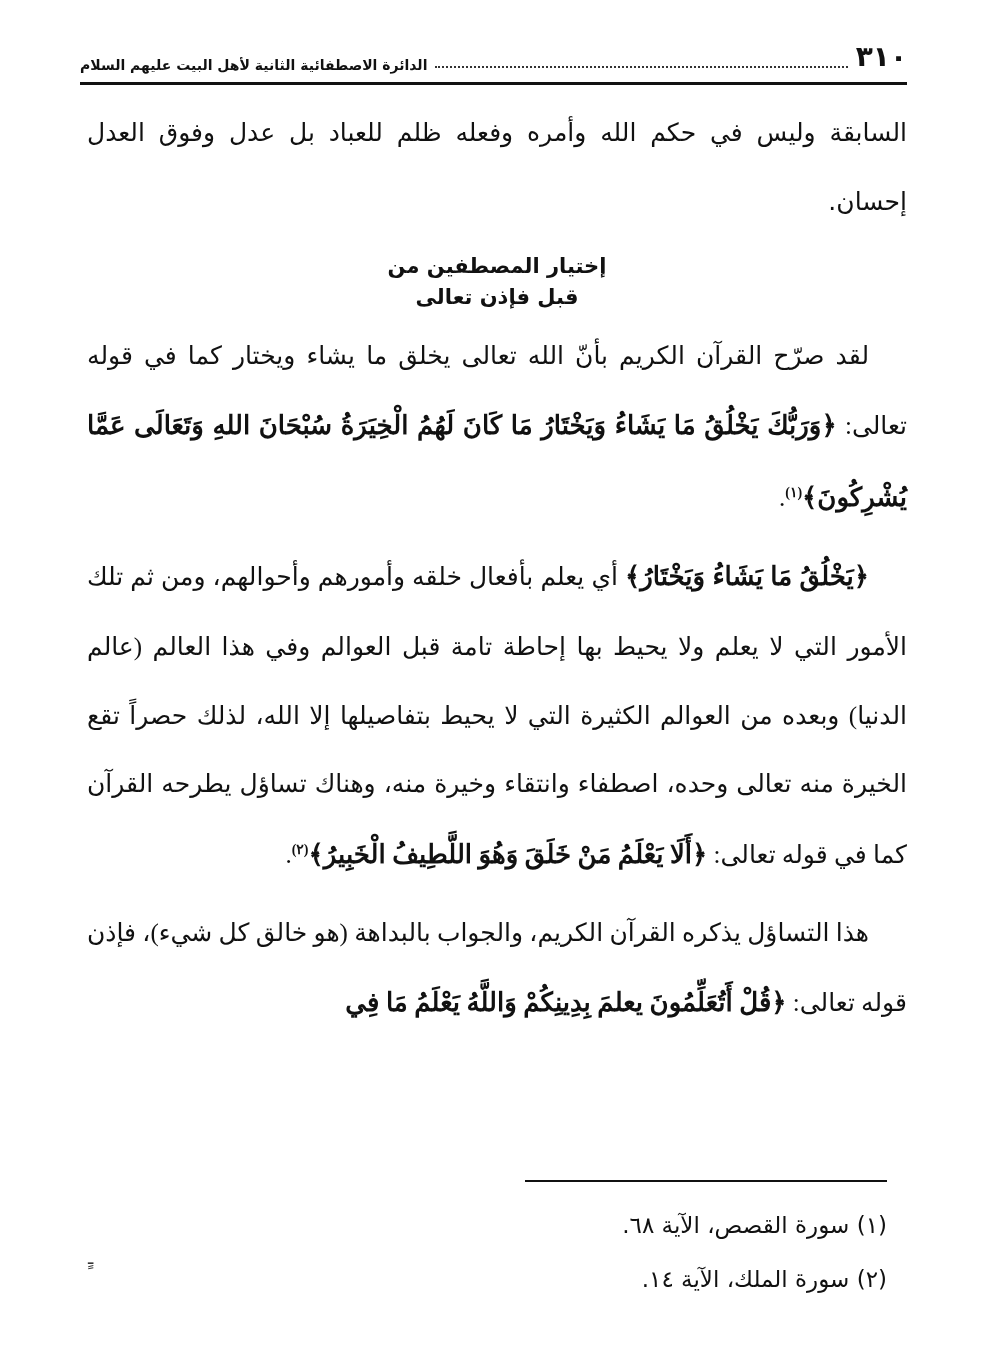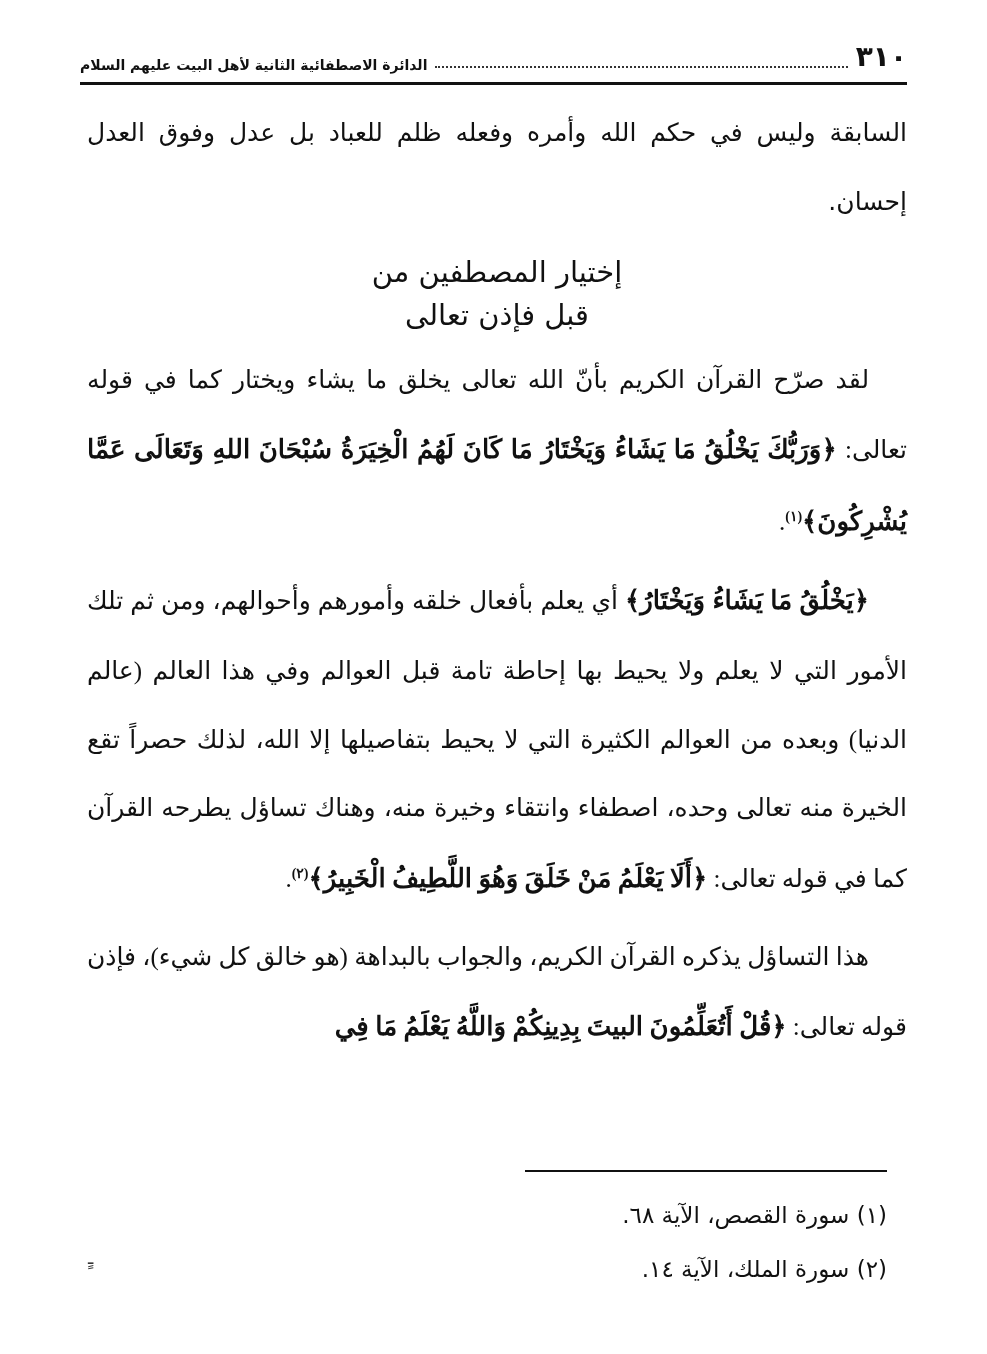--- a/index.html
+++ b/index.html
@@ -57,40 +57,40 @@
   }
   .body-text p {
     margin: 0 0 8px 0;
   }
   p.indent {
     text-indent: 38px;
     font-family: Liberation Serif, serif;
   }
   .section-heading {
     text-align: center;
-    font-weight: 400;
-    font-size: 29px;
+    font-weight: 700;
+    font-size: 21px;
     line-height: 1.5;
     margin: 14px 0 8px 0;
   }
   .verse {
     font-weight: 700;
     font-size: 26px;
   }
   .fn-marker {
     font-size: 14px;
     vertical-align: super;
     font-weight: 700;
   }
   
   .page-footer {
     position: absolute;
     right: 80px;
     left: 80px;
-    bottom: 58px;
+    bottom: 48px;
   }
   .footnote-separator {
     width: 362px;
     height: 2px;
     background: #111;
     margin: 0 20px 16px 0;
   }
   .footnote {
     font-size: 23px;
     line-height: 2.35;
@@ -124,21 +124,21 @@
 
     <h2 class="section-heading">
       <span>إختيار المصطفين من</span><br>
       <span>قبل فإذن تعالى</span>
     </h2>
 
     <p class="indent"><span>لقد صرّح القرآن الكريم بأنّ الله تعالى يخلق ما يشاء ويختار كما في قوله تعالى: </span><span class="verse">﴿وَرَبُّكَ يَخْلُقُ مَا يَشَاءُ وَيَخْتَارُ مَا كَانَ لَهُمُ الْخِيَرَةُ سُبْحَانَ اللهِ وَتَعَالَى عَمَّا يُشْرِكُونَ﴾</span><span class="fn-marker">(١)</span><span>.</span></p>
 
     <p class="indent"><span class="verse">﴿يَخْلُقُ مَا يَشَاءُ وَيَخْتَارُ﴾</span><span> أي يعلم بأفعال خلقه وأمورهم وأحوالهم، ومن ثم تلك الأمور التي لا يعلم ولا يحيط بها إحاطة تامة قبل العوالم وفي هذا العالم (عالم الدنيا) وبعده من العوالم الكثيرة التي لا يحيط بتفاصيلها إلا الله، لذلك حصراً تقع الخيرة منه تعالى وحده، اصطفاء وانتقاء وخيرة منه، وهناك تساؤل يطرحه القرآن كما في قوله تعالى: </span><span class="verse">﴿أَلَا يَعْلَمُ مَنْ خَلَقَ وَهُوَ اللَّطِيفُ الْخَبِيرُ﴾</span><span class="fn-marker">(٢)</span><span>.</span></p>
 
-    <p class="indent"><span>هذا التساؤل يذكره القرآن الكريم، والجواب بالبداهة (هو خالق كل شيء)، فإذن قوله تعالى: </span><span class="verse">﴿قُلْ أَتُعَلِّمُونَ البيتَ بِدِينِكُمْ وَاللَّهُ يَعْلَمُ مَا فِي</span></p>
+    <p class="indent"><span>هذا التساؤل يذكره القرآن الكريم، والجواب بالبداهة (هو خالق كل شيء)، فإذن قوله تعالى: </span><span class="verse">﴿قُلْ أَتُعَلِّمُونَ يعلمَ بِدِينِكُمْ وَاللَّهُ يَعْلَمُ مَا فِي</span></p>
 
   </main>
 
   <footer class="page-footer">
     <div class="footnote-separator"></div>
     <p class="footnote">(١) سورة القصص، الآية ٦٨.</p>
     <p class="footnote">(٢) سورة الملك، الآية ١٤.</p>
   </footer>
 
   <span class="corner-mark">ـٍ</span>

